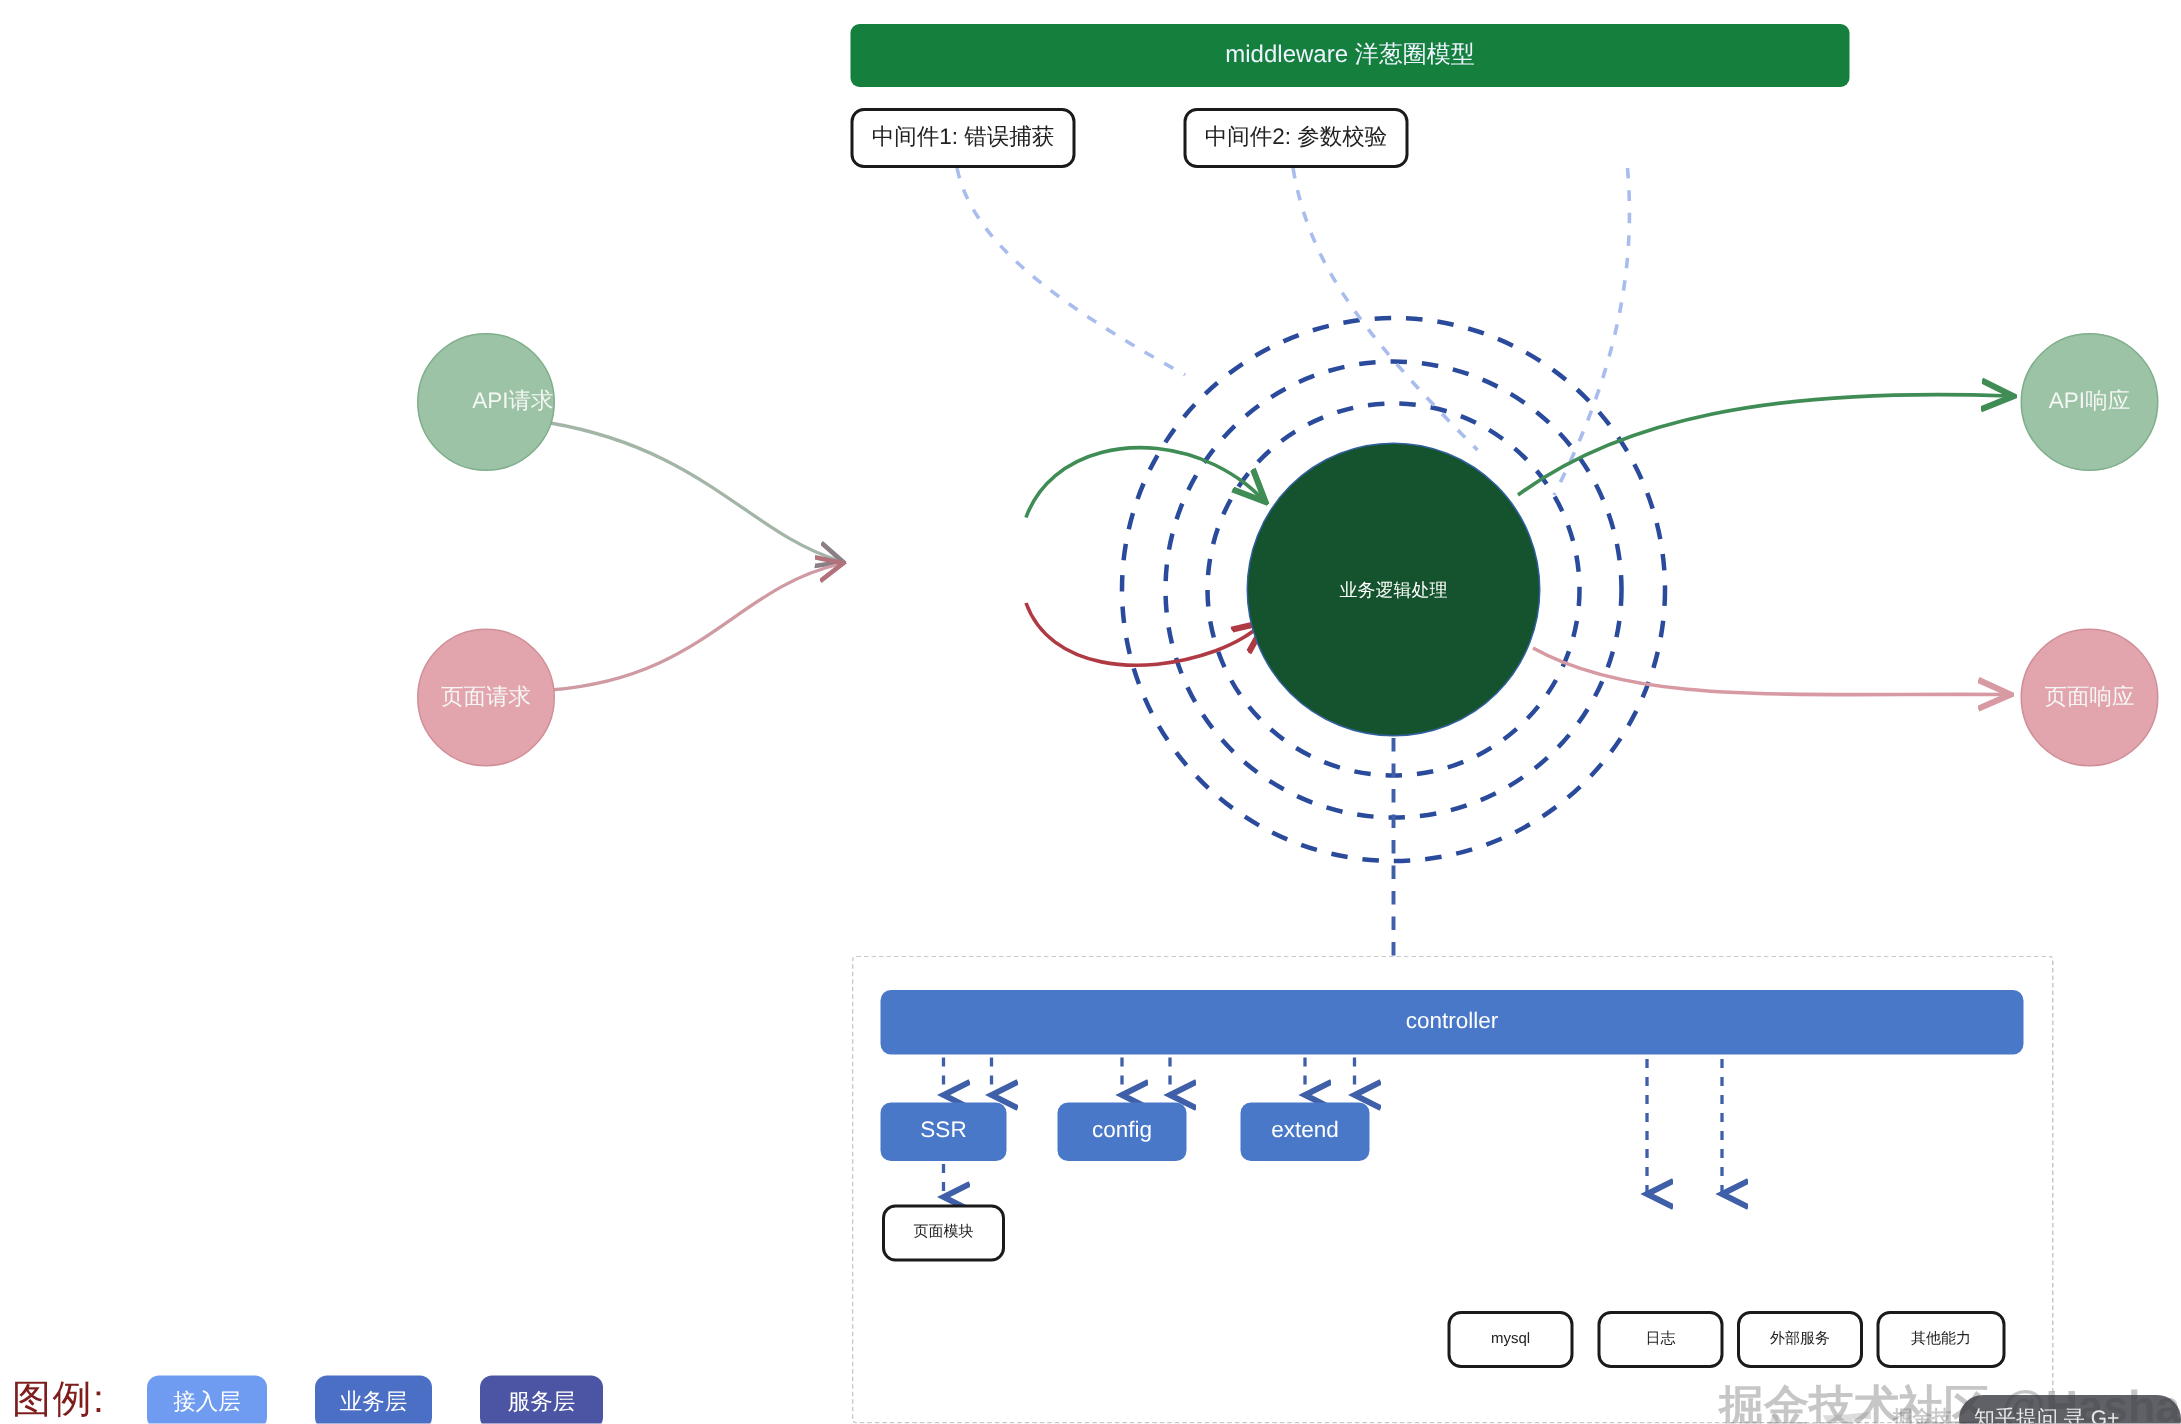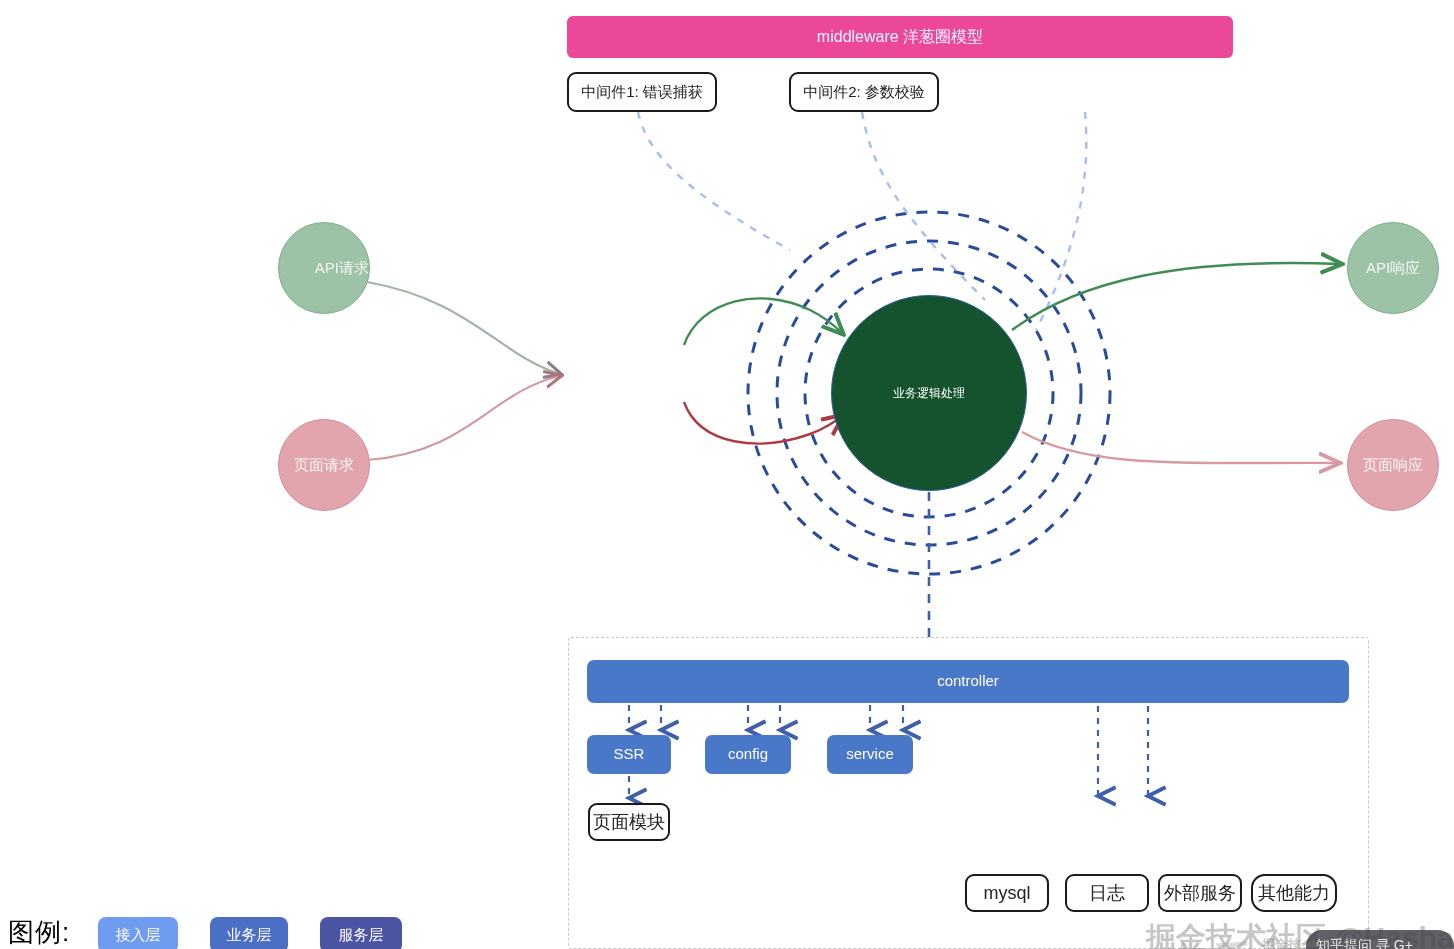--- a/index.html
+++ b/index.html
@@ -28,21 +28,21 @@
     align-items: center;
     justify-content: center;
     text-align: center;
     line-height: 1.25;
   }
 
   
   .mw-bar {
     left: 567px; top: 16px;
     width: 666px; height: 42px;
-    background: #ec4899;
+    background: #15803d;
     border-radius: 6px;
     color: #eef3ff;
     font-size: 16px;
   }
 
   
   .mw-box {
     height: 40px;
     background: #ffffff;
     border: 2px solid #1a1a1a;
@@ -117,35 +117,35 @@
     background: #4d5aa8; border-radius: 7px;
     color: #ffffff; font-size: 17px;
   }
 
   
   .obox {
     background: #ffffff;
     border: 2px solid #1a1a1a;
     border-radius: 9px;
     color: #222;
-    font-size: 18px;
+    font-size: 10px;
     height: 38px;
   }
   .pagemod { left: 588px; top: 803px; width: 82px; }
   .mysql   { left: 965px; top: 874px; width: 84px; }
   .log     { left: 1065px; top: 874px; width: 84px; }
   .ext-svc { left: 1158px; top: 874px; width: 84px; }
-  .other-cap { left: 1251px; top: 874px; width: 86px; border-radius: 14px; }
+  .other-cap { left: 1251px; top: 874px; width: 86px; }
 
   
   .legend-label {
     position: absolute;
     left: 8px; top: 915px;
     font-size: 26px;
-    color: #000000;
+    color: #7f1d1d;
     letter-spacing: 1px;
   }
   .lg {
     border-radius: 8px;
     color: #ffffff;
     font-size: 15px;
     height: 36px;
     top: 917px;
   }
   .lg1 { left: 98px; width: 80px; background: #6f9bf0; }
@@ -286,21 +286,21 @@
     <span>controller</span>
   </div>
 
   <div class="node bbox ssr">
     <span>SSR</span>
   </div>
   <div class="node bbox config">
     <span>config</span>
   </div>
   <div class="node bbox extend">
-    <span>service</span>
+    <span>extend</span>
   </div>
 
   <div class="node obox pagemod">
     <span>页面模块</span>
   </div>
 
 
   <div class="node obox mysql">
     <span>mysql</span>
   </div>

